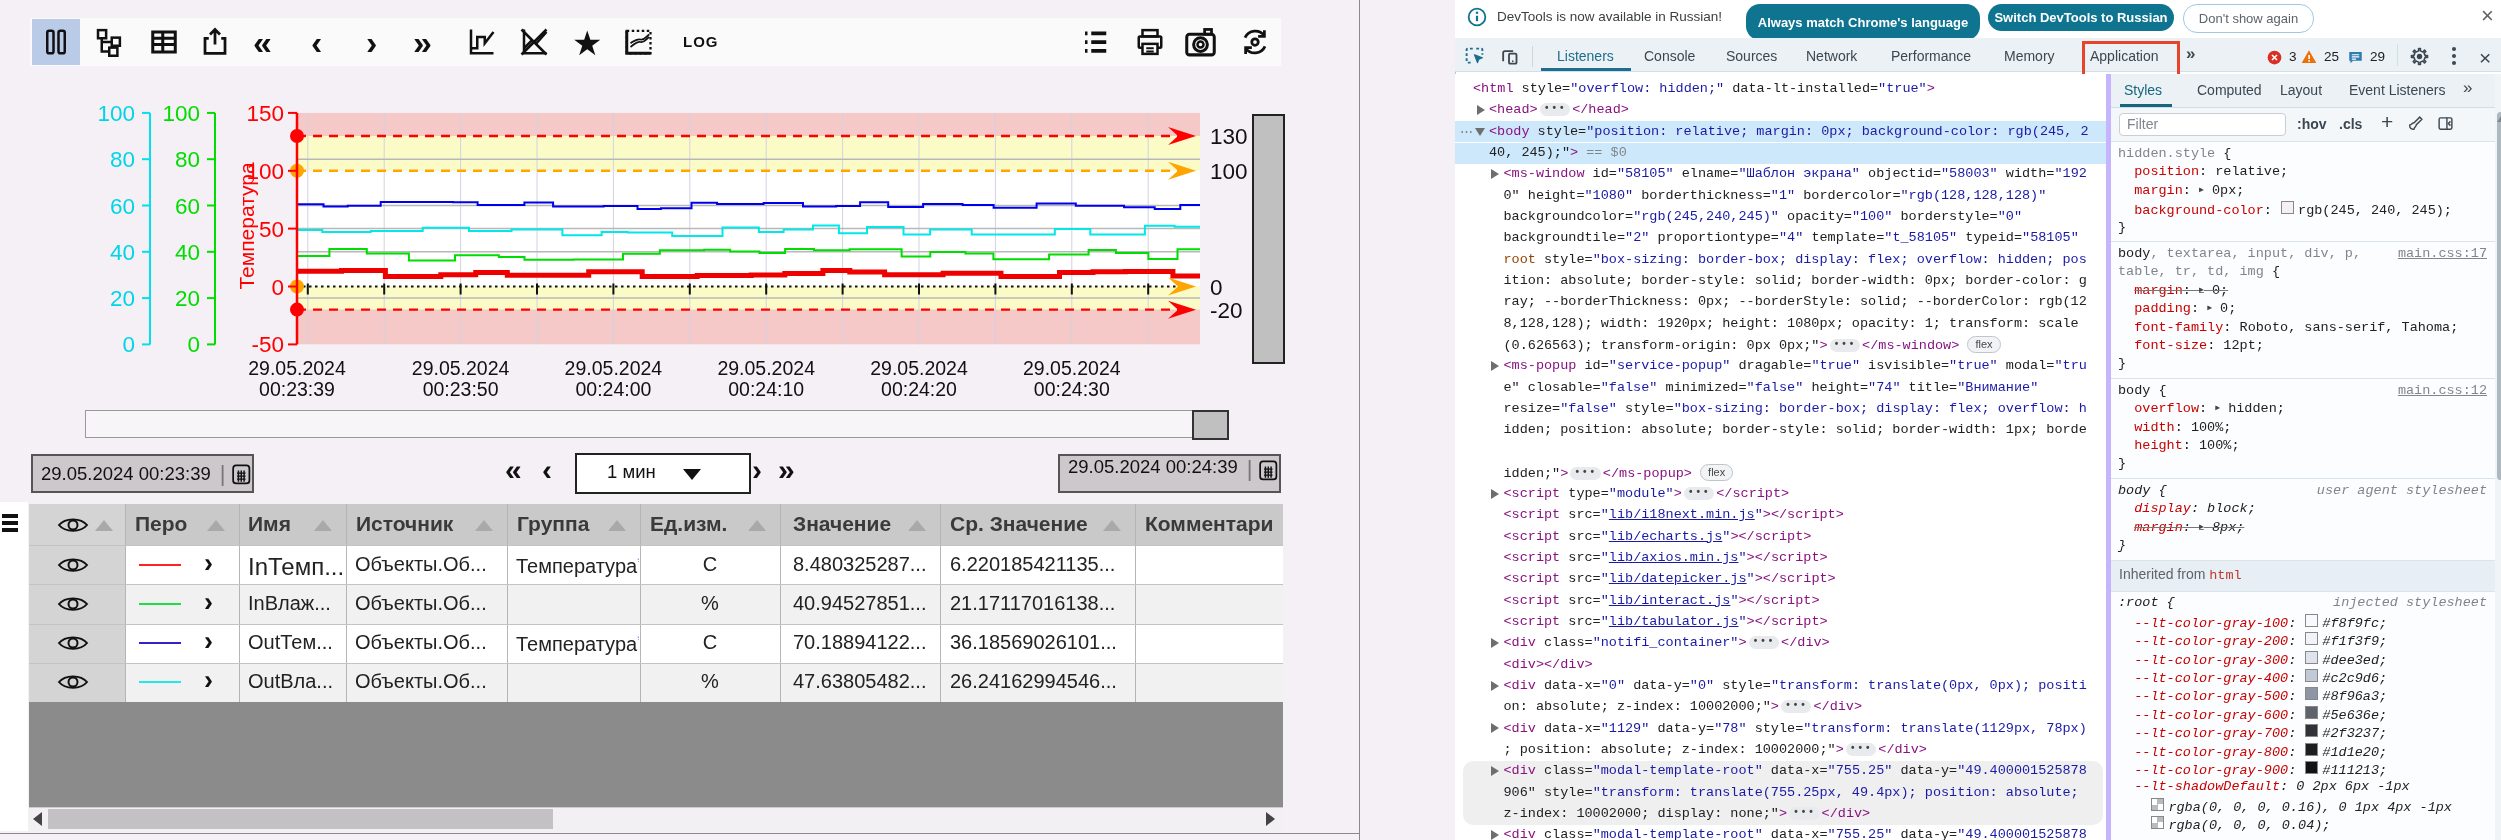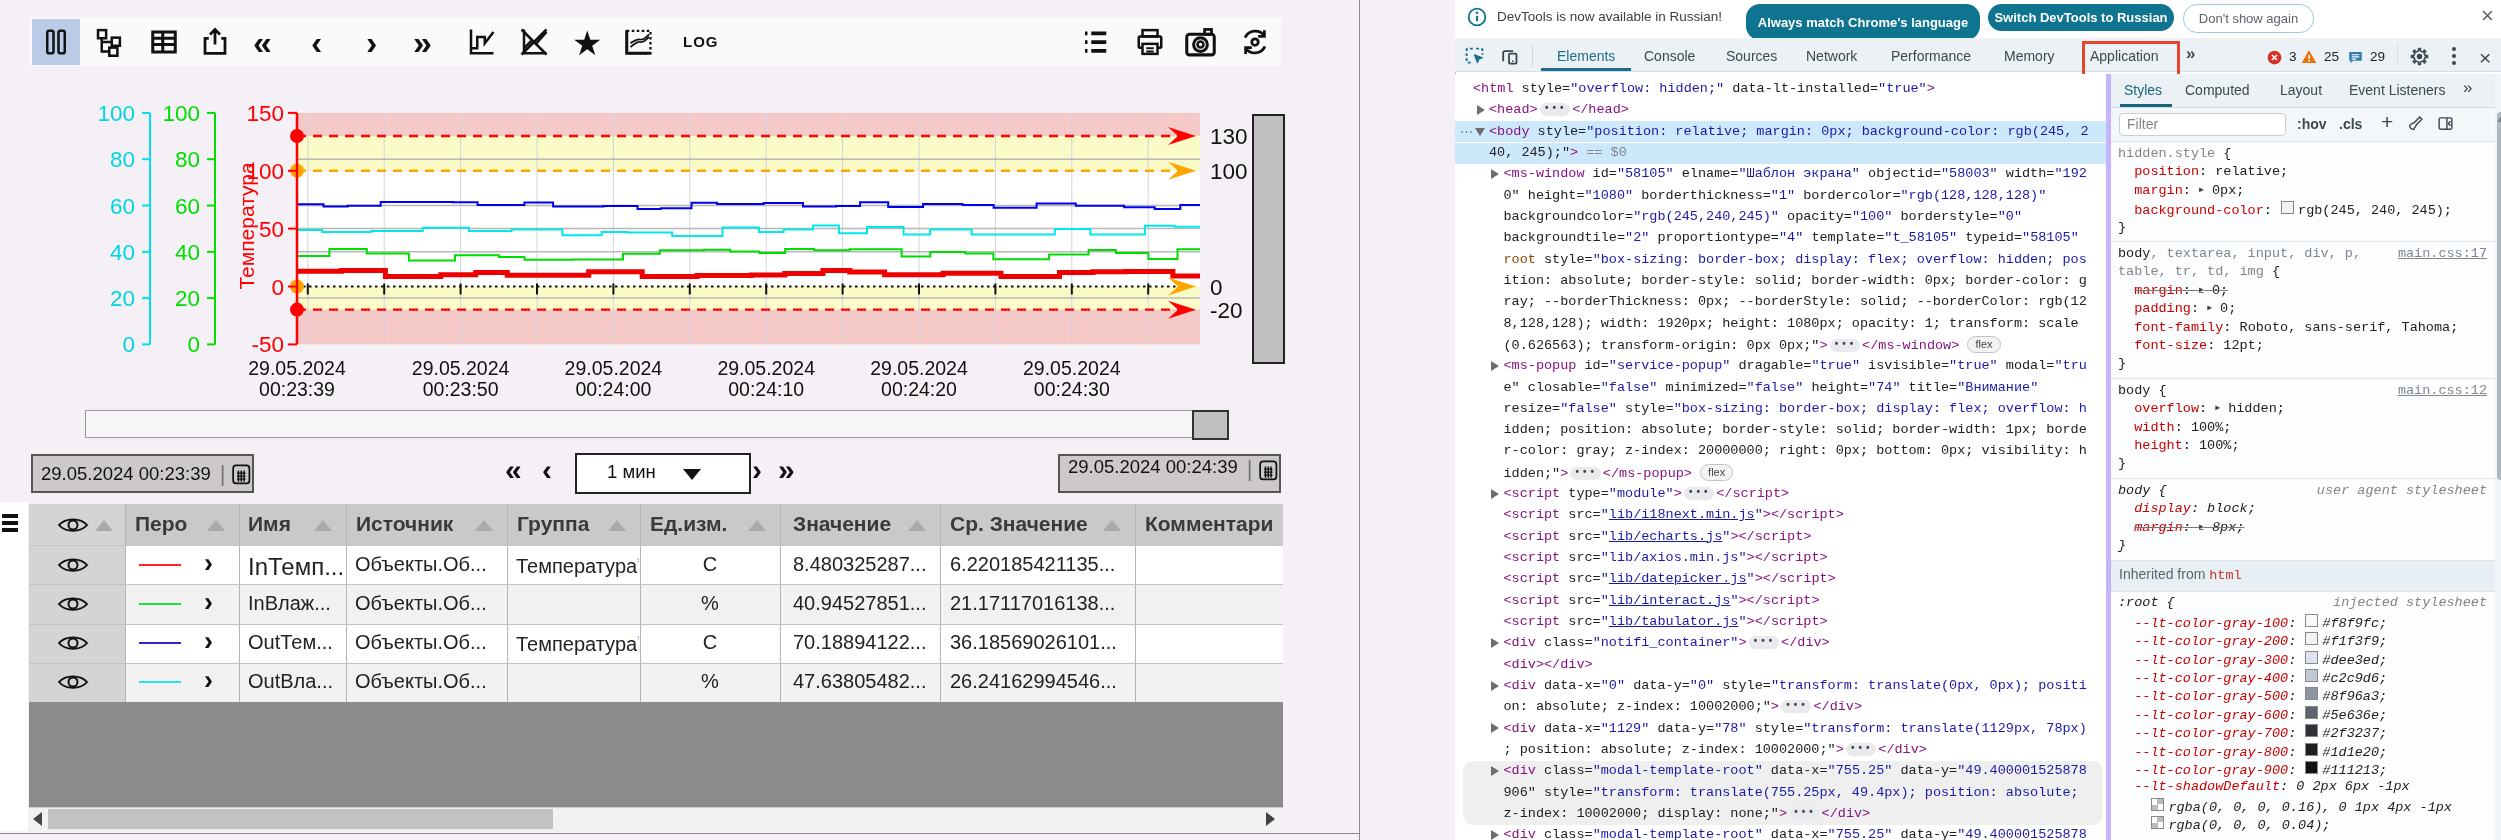--- a/index.html
+++ b/index.html
@@ -327,21 +327,21 @@
 <svg style="position:absolute;left:1464px;top:46px" width="21" height="21" viewBox="0 0 24 24" fill="none" stroke="#1c6e8c" stroke-width="2.2">
     <path d="M10 3 H4 a1 1 0 0 0 -1 1 v14 a1 1 0 0 0 1 1 h6 M14 3 h6 a1 1 0 0 1 1 1 v6" stroke-dasharray="3.2,2.6"></path>
     <path d="M12 10 l9 3.4 -4 1.6 -1.6 4 Z" fill="#1c6e8c" stroke="#1c6e8c" stroke-width="1.4" stroke-linejoin="round"></path>
   </svg>
 <svg style="position:absolute;left:1499px;top:47px" width="20" height="20" viewBox="0 0 24 24" fill="none" stroke="#3c4750" stroke-width="2.2">
     <path d="M5 17 V7 a2 2 0 0 1 2-2 h10"></path>
     <rect x="12" y="8" width="9" height="12" rx="1.5"></rect>
     <circle cx="16.5" cy="17" r="1" fill="#3c4750" stroke="none"></circle>
   </svg>
 <div style="position:absolute;left:1532px;top:46px;width:1px;height:21px;background:#ccd6dd"></div>
-<div style="position:absolute;left:1557px;top:48px;font-family:'Liberation Sans',sans-serif;font-size:14px;color:#1c6e8c">Elements</div>
+<div style="position:absolute;left:1557px;top:48px;font-family:'Liberation Sans',sans-serif;font-size:14px;color:#1c6e8c">Listeners</div>
 <div style="position:absolute;left:1644px;top:48px;font-family:'Liberation Sans',sans-serif;font-size:14px;color:#3c4750">Console</div>
 <div style="position:absolute;left:1726px;top:48px;font-family:'Liberation Sans',sans-serif;font-size:14px;color:#3c4750">Sources</div>
 <div style="position:absolute;left:1806px;top:48px;font-family:'Liberation Sans',sans-serif;font-size:14px;color:#3c4750">Network</div>
 <div style="position:absolute;left:1891px;top:48px;font-family:'Liberation Sans',sans-serif;font-size:14px;color:#3c4750">Performance</div>
 <div style="position:absolute;left:2004px;top:48px;font-family:'Liberation Sans',sans-serif;font-size:14px;color:#3c4750">Memory</div>
 <div style="position:absolute;left:2090px;top:48px;font-family:'Liberation Sans',sans-serif;font-size:14px;color:#3c4750">Application</div>
 <div style="position:absolute;left:1541px;top:68px;width:90px;height:3px;background:#1c6e8c"></div>
 <div style="position:absolute;left:2186px;top:44px;font-family:'Liberation Sans',sans-serif;font-size:17px;font-weight:bold;color:#3c4750">»</div>
 <div style="position:absolute;left:2082px;top:41px;width:92px;height:33px;border:3px solid #e8442c"></div>
 <svg style="position:absolute;left:2267px;top:50px" width="15" height="15" viewBox="0 0 24 24">
@@ -385,27 +385,26 @@
 <div class="cl" style="left:48.5px;top:176.6px"><i class="a">root</i> style=<i class="v">"box-sizing: border-box; display: flex; overflow: hidden; pos</i></div>
 <div class="cl" style="left:48.5px;top:197.9px">ition: absolute; border-style: solid; border-width: 0px; border-color: g</div>
 <div class="cl" style="left:48.5px;top:219.2px">ray; --borderThickness: 0px; --borderStyle: solid; --borderColor: rgb(12</div>
 <div class="cl" style="left:48.5px;top:240.5px">8,128,128); width: 1920px; height: 1080px; opacity: 1; transform: scale</div>
 <div class="cl" style="left:48.5px;top:261.8px">(0.626563); transform-origin: 0px 0px;"<i class="t">&gt;</i><span class="ell">•••</span><i class="t">&lt;/ms-window</i><i class="t">&gt;</i> <span class="flexb">flex</span></div>
 <div style="position:absolute;left:36.0px;top:286.9px;width:0;height:0;border-top:5.5px solid transparent;border-bottom:5.5px solid transparent;border-left:8px solid #6e6e6e"></div>
 <div class="cl" style="left:48.5px;top:283.2px"><i class="t">&lt;ms-popup</i> id=<i class="v">"service-popup"</i> dragable=<i class="v">"true"</i> isvisible=<i class="v">"true"</i> modal=<i class="v">"tru</i></div>
 <div class="cl" style="left:48.5px;top:304.5px">e" closable=<i class="v">"false"</i> minimized=<i class="v">"false"</i> height=<i class="v">"74"</i> title=<i class="v">"Внимание"</i></div>
 <div class="cl" style="left:48.5px;top:325.8px">resize=<i class="v">"false"</i> style=<i class="v">"box-sizing: border-box; display: flex; overflow: h</i></div>
 <div class="cl" style="left:48.5px;top:347.1px">idden; position: absolute; border-style: solid; border-width: 1px; borde</div>
-<div class="cl" style="left:48.5px;top:368.4px">r-color: gray; z-index: 20000000; right: 0px; bottom: 0px; visibility: h</div>
 <div class="cl" style="left:48.5px;top:389.8px">idden;"<i class="t">&gt;</i><span class="ell">•••</span><i class="t">&lt;/ms-popup</i><i class="t">&gt;</i> <span class="flexb">flex</span></div>
 <div style="position:absolute;left:36.0px;top:414.8px;width:0;height:0;border-top:5.5px solid transparent;border-bottom:5.5px solid transparent;border-left:8px solid #6e6e6e"></div>
 <div class="cl" style="left:48.5px;top:411.1px"><i class="t">&lt;script</i> type=<i class="v">"module"</i><i class="t">&gt;</i><span class="ell">•••</span><i class="t">&lt;/script</i><i class="t">&gt;</i></div>
 <div class="cl" style="left:48.5px;top:432.4px"><i class="t">&lt;script</i> src=<i class="v">"</i><i class="v" style="text-decoration:underline">lib/i18next.min.js</i><i class="v">"</i><i class="t">&gt;</i><i class="t">&lt;/script</i><i class="t">&gt;</i></div>
 <div class="cl" style="left:48.5px;top:453.7px"><i class="t">&lt;script</i> src=<i class="v">"</i><i class="v" style="text-decoration:underline">lib/echarts.js</i><i class="v">"</i><i class="t">&gt;</i><i class="t">&lt;/script</i><i class="t">&gt;</i></div>
-<div class="cl" style="left:48.5px;top:475.0px"><i class="t">&lt;script</i> src=<i class="v">"</i><i class="v" style="">lib/axios.min.js</i><i class="v">"</i><i class="t">&gt;</i><i class="t">&lt;/script</i><i class="t">&gt;</i></div>
+<div class="cl" style="left:48.5px;top:475.0px"><i class="t">&lt;script</i> src=<i class="v">"</i><i class="v" style="text-decoration:underline">lib/axios.min.js</i><i class="v">"</i><i class="t">&gt;</i><i class="t">&lt;/script</i><i class="t">&gt;</i></div>
 <div class="cl" style="left:48.5px;top:496.4px"><i class="t">&lt;script</i> src=<i class="v">"</i><i class="v" style="text-decoration:underline">lib/datepicker.js</i><i class="v">"</i><i class="t">&gt;</i><i class="t">&lt;/script</i><i class="t">&gt;</i></div>
 <div class="cl" style="left:48.5px;top:517.7px"><i class="t">&lt;script</i> src=<i class="v">"</i><i class="v" style="text-decoration:underline">lib/interact.js</i><i class="v">"</i><i class="t">&gt;</i><i class="t">&lt;/script</i><i class="t">&gt;</i></div>
 <div class="cl" style="left:48.5px;top:539.0px"><i class="t">&lt;script</i> src=<i class="v">"</i><i class="v" style="text-decoration:underline">lib/tabulator.js</i><i class="v">"</i><i class="t">&gt;</i><i class="t">&lt;/script</i><i class="t">&gt;</i></div>
 <div style="position:absolute;left:36.0px;top:564.0px;width:0;height:0;border-top:5.5px solid transparent;border-bottom:5.5px solid transparent;border-left:8px solid #6e6e6e"></div>
 <div class="cl" style="left:48.5px;top:560.3px"><i class="t">&lt;div</i> class=<i class="v">"notifi_container"</i><i class="t">&gt;</i><span class="ell">•••</span><i class="t">&lt;/div</i><i class="t">&gt;</i></div>
 <div class="cl" style="left:48.5px;top:581.6px"><i class="t">&lt;div</i><i class="t">&gt;</i><i class="t">&lt;/div</i><i class="t">&gt;</i></div>
 <div style="position:absolute;left:36.0px;top:606.7px;width:0;height:0;border-top:5.5px solid transparent;border-bottom:5.5px solid transparent;border-left:8px solid #6e6e6e"></div>
 <div class="cl" style="left:48.5px;top:603.0px"><i class="t">&lt;div</i> data-x=<i class="v">"0"</i> data-y=<i class="v">"0"</i> style=<i class="v">"transform: translate(0px, 0px); positi</i></div>
 <div class="cl" style="left:48.5px;top:624.3px">on: absolute; z-index: 10002000;"<i class="t">&gt;</i><span class="ell">•••</span><i class="t">&lt;/div</i><i class="t">&gt;</i></div>
 <div style="position:absolute;left:36.0px;top:649.3px;width:0;height:0;border-top:5.5px solid transparent;border-bottom:5.5px solid transparent;border-left:8px solid #6e6e6e"></div>
@@ -419,21 +418,21 @@
 <div style="position:absolute;left:8px;top:729.4px;width:640px;height:21.4px;background:#efeff0;border-radius:0 0 10px 10px;"></div>
 <div class="cl" style="left:48.5px;top:730.9px">z-index: 10002000; display: none;"<i class="t">&gt;</i><span class="ell">•••</span><i class="t">&lt;/div</i><i class="t">&gt;</i></div>
 <div style="position:absolute;left:36.0px;top:755.9px;width:0;height:0;border-top:5.5px solid transparent;border-bottom:5.5px solid transparent;border-left:8px solid #6e6e6e"></div>
 <div class="cl" style="left:48.5px;top:752.2px"><i class="t">&lt;div</i> class=<i class="v">"modal-template-root"</i> data-x=<i class="v">"755.25"</i> data-y=<i class="v">"49.400001525878</i></div>
 </div>
 <div id="stl">
     <div style="position:absolute;left:2106px;top:74px;width:395px;height:766px;background:#fcfdfe;overflow:hidden;border-left:5px solid #c4b5fd;box-sizing:border-box;font-family:'Liberation Mono',monospace;font-size:13.5px;color:#202124">
 <div style="position:absolute;left:0;top:0;width:395px;height:33px;background:#ebf1f5;border-bottom:1px solid #d3dce2"></div>
 <div style="position:absolute;left:13px;top:8px;font-family:'Liberation Sans',sans-serif;font-size:14px;color:#16677e">Styles</div>
 <div style="position:absolute;left:9px;top:30px;width:52px;height:3px;background:#16677e"></div>
-<div style="position:absolute;left:74px;top:8px;font-family:'Liberation Sans',sans-serif;font-size:14px;color:#3c4750">Computed</div>
+<div style="position:absolute;left:86px;top:8px;font-family:'Liberation Sans',sans-serif;font-size:14px;color:#3c4750">Computed</div>
 <div style="position:absolute;left:169px;top:8px;font-family:'Liberation Sans',sans-serif;font-size:14px;color:#3c4750">Layout</div>
 <div style="position:absolute;left:238px;top:8px;font-family:'Liberation Sans',sans-serif;font-size:14px;color:#3c4750">Event Listeners</div>
 <div style="position:absolute;left:352px;top:4px;font-family:'Liberation Sans',sans-serif;font-size:14px;font-size:17px;color:#3c4750">»</div>
 <div style="position:absolute;left:0;top:34px;width:395px;height:33px;background:#f3f7fa;border-bottom:1px solid #d9e4ec"></div>
 <div style="position:absolute;left:8px;top:39px;width:165px;height:21px;background:#fff;border:1px solid #c9ced3;border-radius:4px"></div>
 <div style="position:absolute;left:16px;top:42px;font-family:'Liberation Sans',sans-serif;font-size:14px;color:#80868b">Filter</div>
 <div style="position:absolute;left:186px;top:42px;font-family:'Liberation Sans',sans-serif;font-size:14px;font-weight:bold;color:#3c4750">:hov</div>
 <div style="position:absolute;left:228px;top:42px;font-family:'Liberation Sans',sans-serif;font-size:14px;font-weight:bold;color:#3c4750">.cls</div>
 <div style="position:absolute;left:270px;top:36px;font-family:'Liberation Sans',sans-serif;font-size:14px;font-size:21px;color:#3c4750">+</div>
 <svg style="position:absolute;left:296px;top:41px" width="17" height="17" viewBox="0 0 24 24" fill="none" stroke="#3c4750" stroke-width="2">

